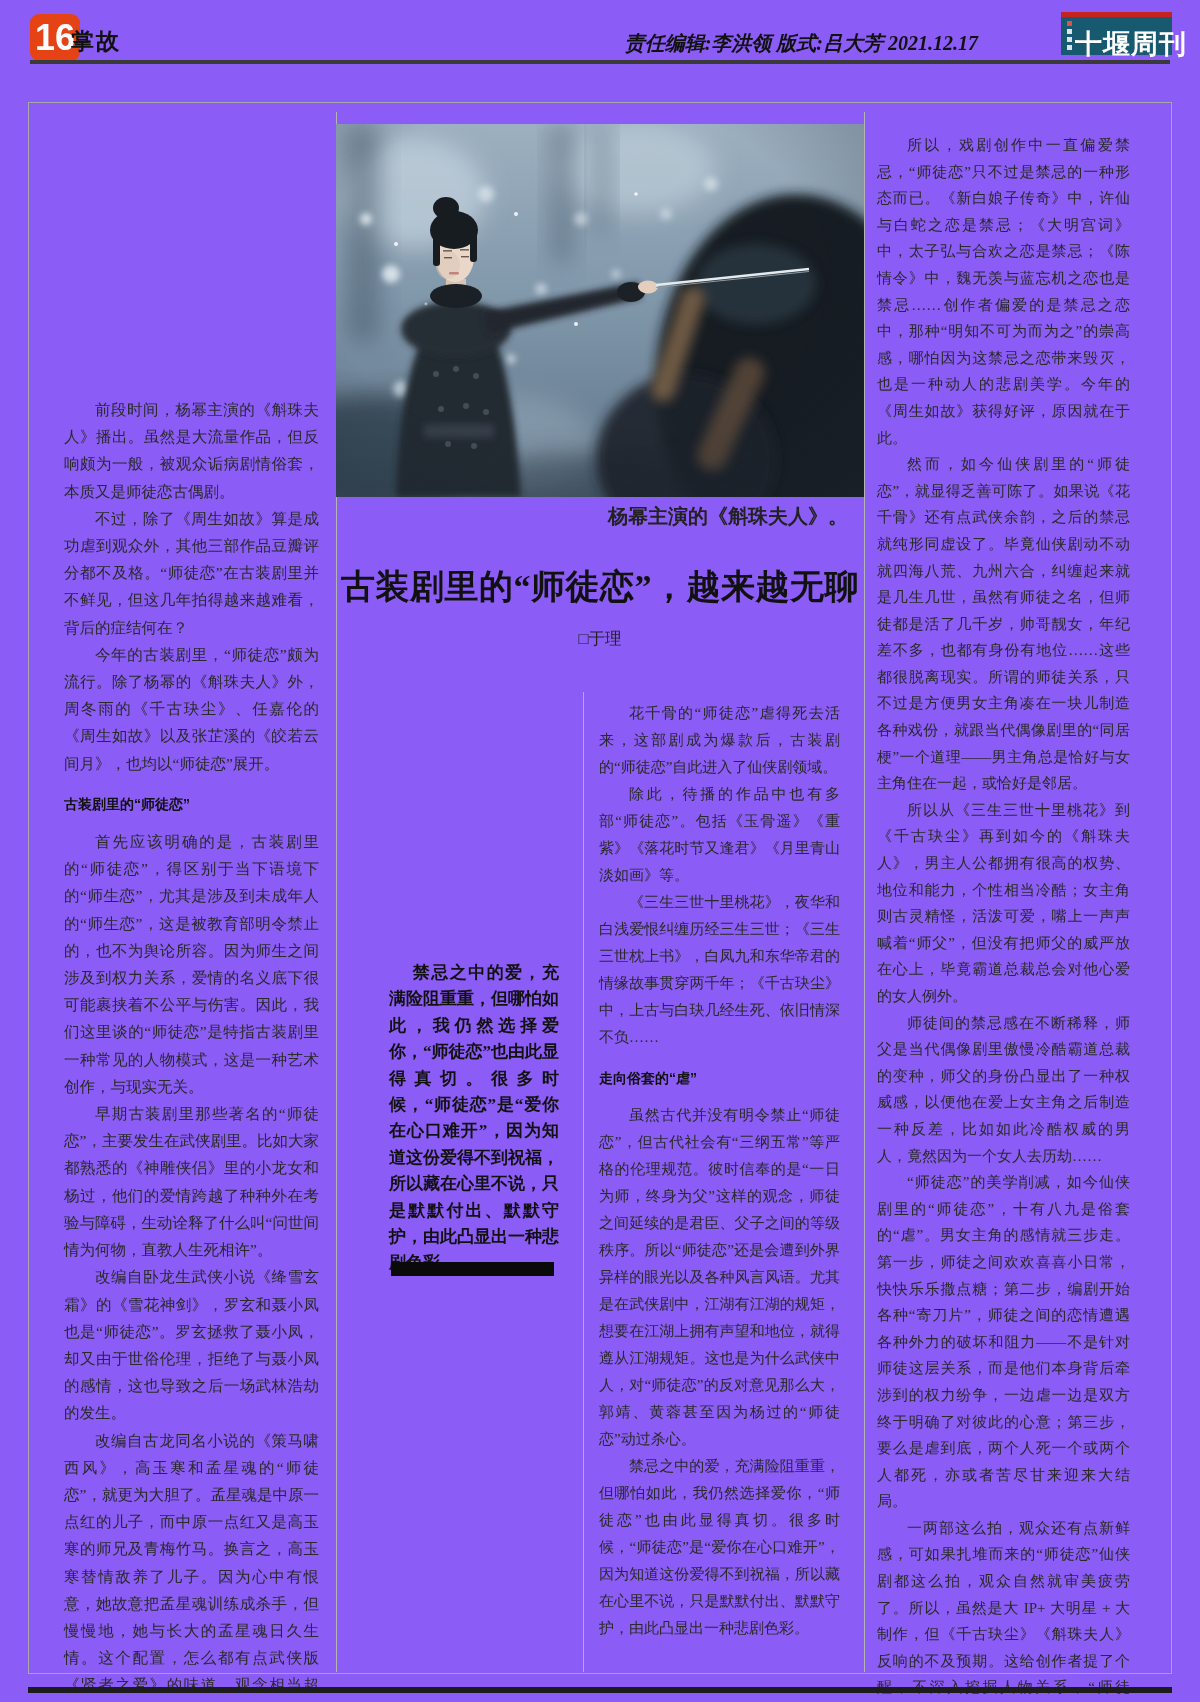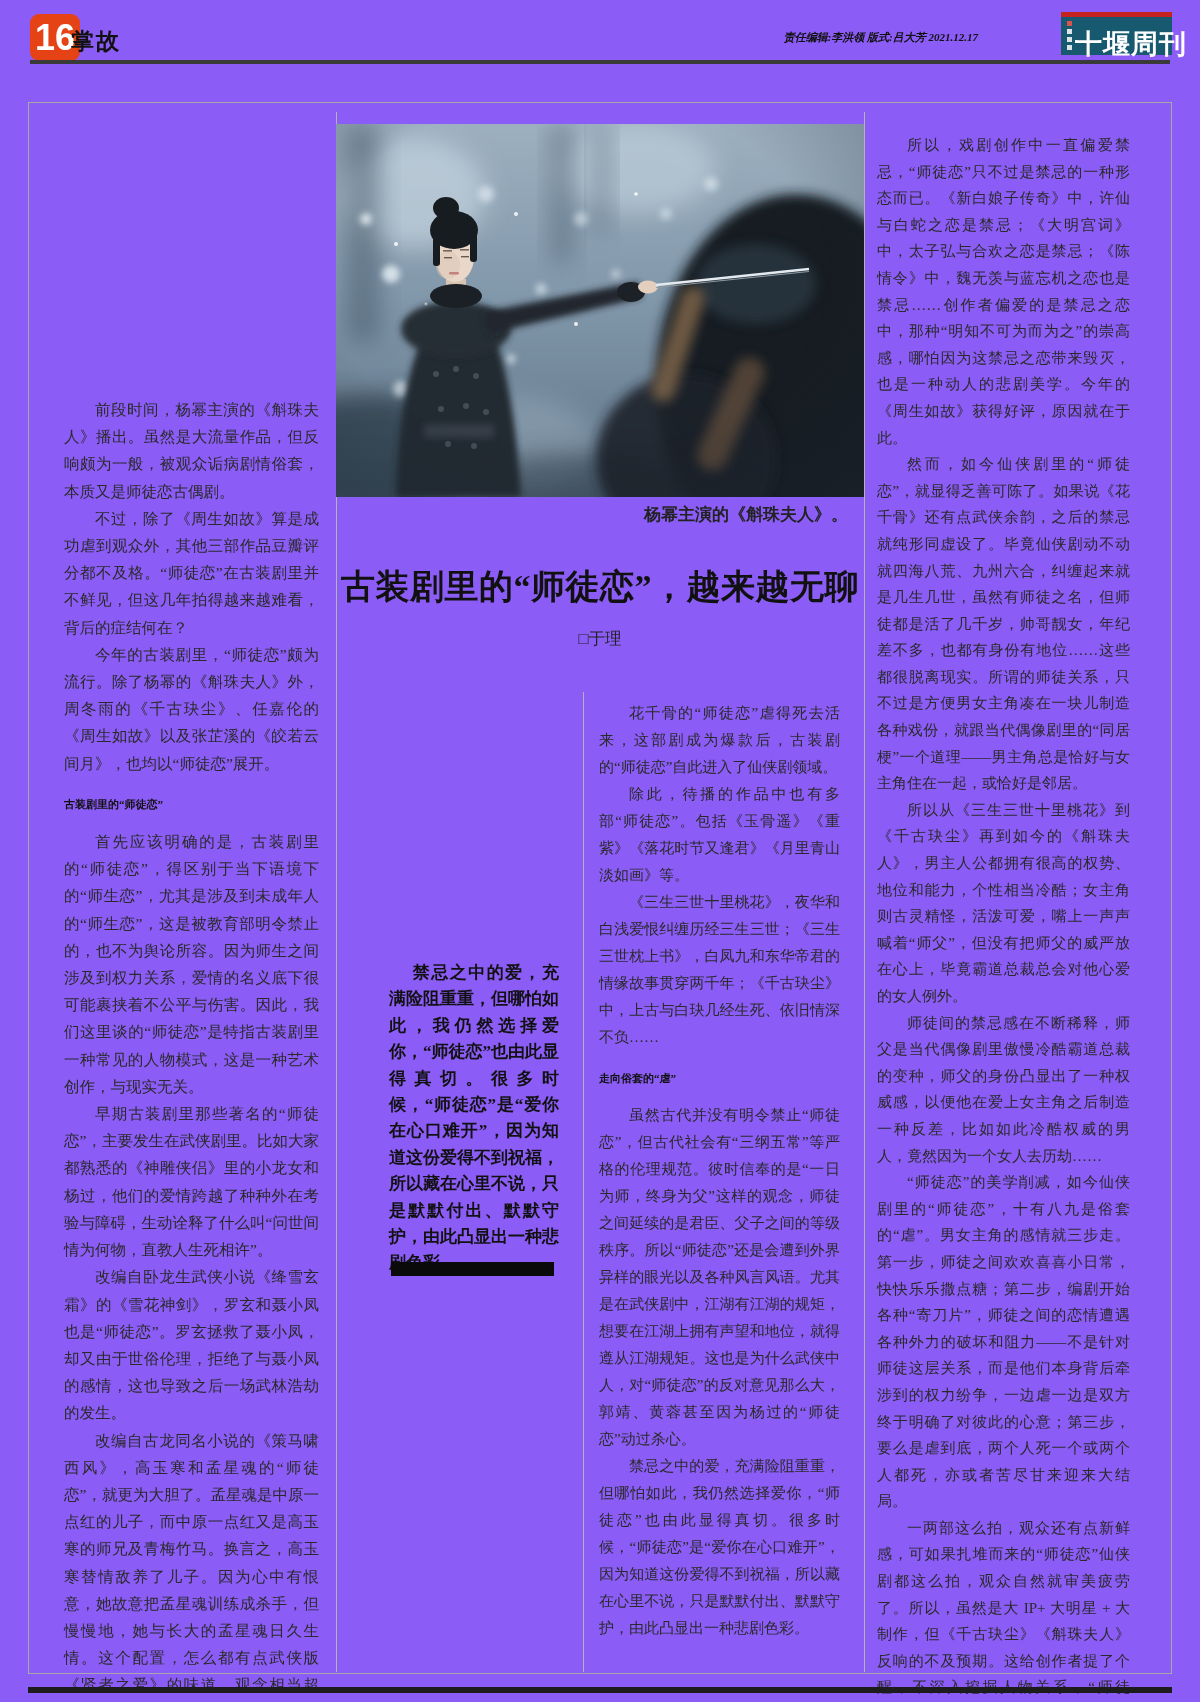--- a/index.html
+++ b/index.html
@@ -5,50 +5,50 @@
   html,body{margin:0;padding:0;background:#ffffff;}
   .page{position:relative;width:1200px;height:1702px;background:#8b5cf6;overflow:hidden;
         font-family:"Liberation Serif","DejaVu Serif",serif;color:#262626;}
 
   
   .pagenum{position:absolute;left:30px;top:14px;width:50px;height:47px;background:#e54315;
            color:#fff;border-radius:9px;display:flex;align-items:center;justify-content:center;
            font-family:"Liberation Sans","DejaVu Sans",sans-serif;font-size:36px;font-weight:bold;}
   .section{position:absolute;left:71px;top:26px;font-family:Liberation Serif, serif;
            font-size:23px;font-weight:bold;color:#111;letter-spacing:2px;}
-  .editors{position:absolute;right:222px;top:30px;font-size:11px;font-style:italic;font-weight:bold;color:#111;}
+  .editors{position:absolute;right:222px;top:30px;font-size:20px;font-style:italic;font-weight:bold;color:#111;}
   .logo{position:absolute;left:1061px;top:12px;width:111px;height:43px;background:#175a70;}
   .logo-strip{position:absolute;left:0;top:0;width:100%;height:5px;background:#c42320;}
   .logo-mini{position:absolute;left:4px;top:9px;width:8px;height:30px;display:flex;flex-direction:column;gap:3px;align-items:center;}
   .logo-mini i{display:block;width:5px;height:5px;background:rgba(255,255,255,.85);}
   .logo-mini i:first-child{background:#d8544f;}
   .logo-text{position:absolute;left:14px;right:2px;top:14px;text-align:center;color:#fff;
              font-size:27px;font-weight:bold;letter-spacing:1px;white-space:nowrap;}
   .hdr-rule{position:absolute;left:30px;top:60px;width:1140px;height:4px;background:#3a3a3a;}
 
   
   .content-box{position:absolute;left:28px;top:102px;width:1142px;height:1570px;border:1px solid #a8a8a8;}
   .vrule{position:absolute;width:1px;background:#b3b3b3;}
   .vr1{left:336px;top:112px;height:1560px;}
   .vr2{left:583px;top:692px;height:980px;}
   .vr3{left:864px;top:112px;height:1560px;}
   .footer-rule{position:absolute;left:28px;top:1687px;width:1144px;height:6px;background:#1c1c1c;}
 
   
   .photo{position:absolute;left:336px;top:124px;width:528px;height:373px;display:block;}
   .caption{position:absolute;left:336px;top:503px;width:512px;text-align:right;
-           font-family:"Liberation Sans","DejaVu Sans",sans-serif;font-size:17px;font-weight:bold;color:#222;}
+           font-family:"Liberation Sans","DejaVu Sans",sans-serif;font-size:20px;font-weight:bold;color:#222;}
   .title{position:absolute;left:340px;top:564px;width:520px;margin:0;text-align:center;
          font-size:34px;font-weight:900;color:#111;white-space:nowrap;letter-spacing:0.5px;}
   .author{position:absolute;left:340px;top:628px;width:520px;text-align:center;font-size:16.5px;color:#222;}
 
   
   .col{position:absolute;text-align:justify;color:#2a2a2a;}
   .col p{margin:0;text-indent:2em;}
-  .col h3{font-family:Liberation Serif, serif;font-size:11px;color:#111;
+  .col h3{font-family:Liberation Sans, sans-serif;font-size:14px;color:#111;
           margin:14px 0 10px 0;font-weight:bold;}
   .col-left{left:64px;top:396px;width:255px;font-size:15.5px;line-height:27.2px;}
   .col-mid{left:599px;top:700px;width:241px;font-size:15px;line-height:27px;}
   .col-right{left:877px;top:132px;width:253px;font-size:15px;line-height:26.6px;}
 
   .pullquote{position:absolute;left:389px;top:960px;width:170px;font-size:17px;line-height:26.4px;
              font-weight:bold;text-align:justify;text-indent:1.4em;color:#111;}
   .pq-bar{position:absolute;left:391px;top:1262px;width:163px;height:14px;background:#0a0a0a;}
 </style>
 </head>

